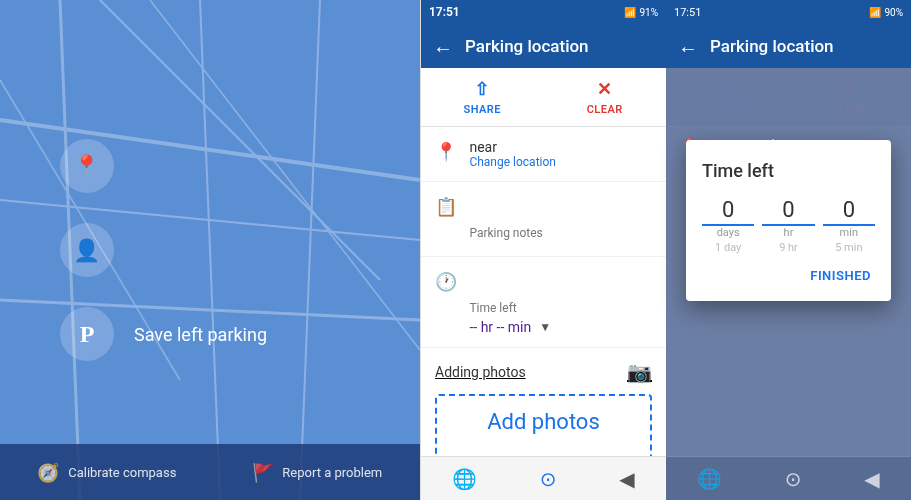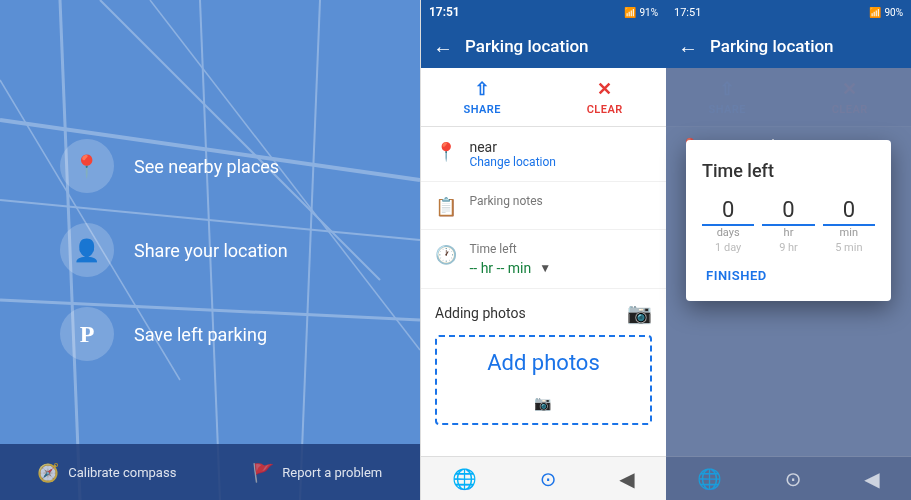--- a/index.html
+++ b/index.html
@@ -193,20 +193,21 @@
     .form-row-link {
       font-size: 12px;
       color: #1a73e8;
       cursor: pointer;
     }
 
     .form-label {
       font-size: 12px;
       color: #777;
       margin-bottom: 4px;
+      margin-top: 32px;
     }
 
     .form-input {
       width: 100%;
       border: none;
       border-bottom: 1px solid #ccc;
       padding: 4px 0;
       font-size: 14px;
       color: #333;
       outline: none;
@@ -215,35 +216,36 @@
 
     .form-input::placeholder { color: #aaa; }
 
     .time-row {
       display: flex;
       align-items: center;
       gap: 8px;
     }
 
     .time-placeholder {
-      color: #15803d;
+      color: #4c1d95;
       font-size: 14px;
     }
 
     .dropdown-arrow { color: #555; font-size: 12px; }
 
     .adding-photos-section {
       padding: 12px 14px;
     }
 
     .adding-photos-header {
       display: flex;
       justify-content: space-between;
       align-items: center;
       margin-bottom: 10px;
+      text-decoration: underline;
     }
 
     .adding-photos-title {
       font-size: 14px;
       color: #333;
     }
 
     .camera-icon-blue {
       color: #1a73e8;
       font-size: 20px;
@@ -404,20 +406,21 @@
 
     .time-picker-label-alt {
       font-size: 11px;
       color: #bbb;
       margin-top: 2px;
       text-align: center;
     }
 
     .dialog-actions {
       display: flex;
+      justify-content: flex-end;
       margin-top: 1px;
     }
 
     .finished-btn {
       font-size: 13px;
       font-weight: 600;
       color: #1a73e8;
       text-transform: uppercase;
       letter-spacing: 0.5px;
       cursor: pointer;
@@ -463,25 +466,23 @@
       <line x1="0" y1="300" x2="420" y2="320" stroke="white" stroke-width="3"></line>
       <line x1="100" y1="0" x2="380" y2="280" stroke="white" stroke-width="2"></line>
       <line x1="0" y1="80" x2="180" y2="380" stroke="white" stroke-width="1.5"></line>
       <line x1="150" y1="0" x2="420" y2="350" stroke="white" stroke-width="1.5"></line>
     </svg>
   </div>
 
   <div class="menu-overlay">
     <div class="menu-item">
       <div class="menu-icon-circle">📍</div>
-      <span class="menu-item-label">See nearby places</span>
     </div>
     <div class="menu-item">
       <div class="menu-icon-circle">👤</div>
-      <span class="menu-item-label">Share your location</span>
     </div>
     <div class="menu-item">
       <div class="menu-icon-circle" style="font-size:24px; font-weight:bold; font-family:serif;">P</div>
       <span class="menu-item-label">Save left parking</span>
     </div>
   </div>
 
   <div class="bottom-bar">
     <div class="bottom-bar-item">
       <span class="bottom-bar-icon">🧭</span>

